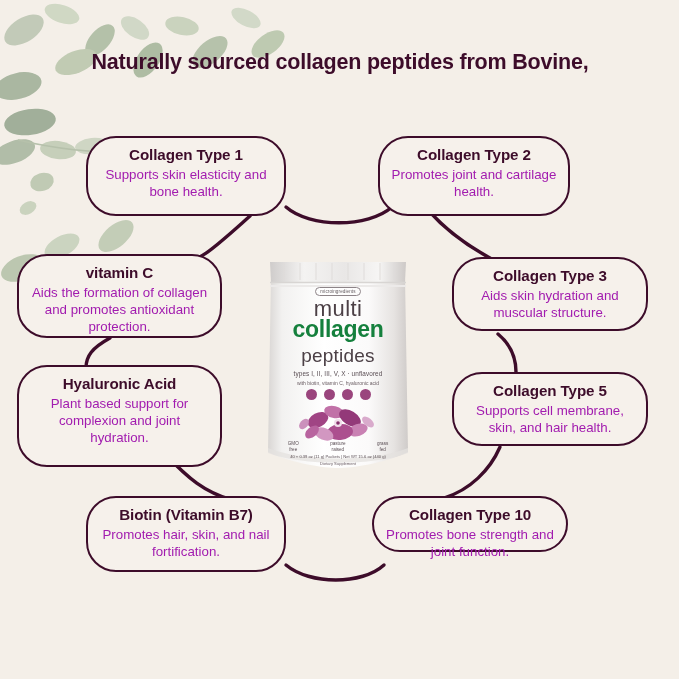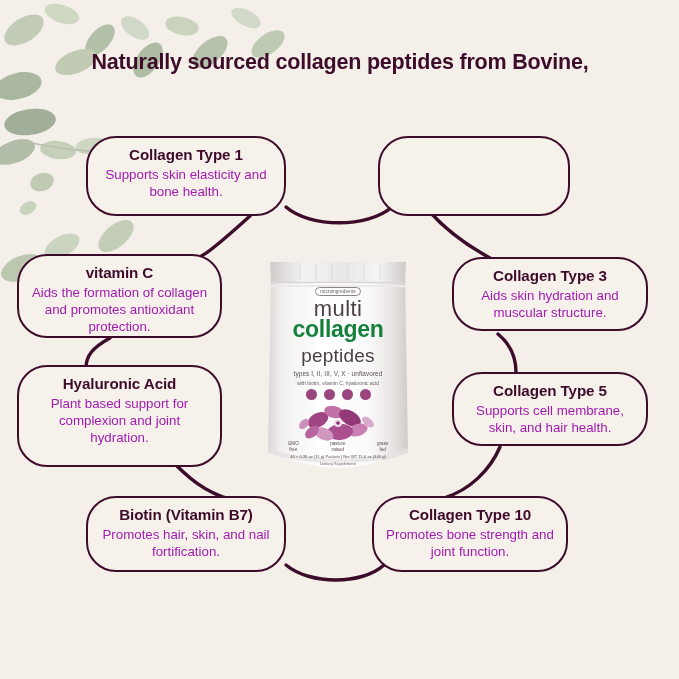--- a/index.html
+++ b/index.html
@@ -80,21 +80,21 @@
   }
 
   
   #box-type1      { left: 86px;  top: 136px; width: 200px; height: 80px; }
   #box-type2      { left: 378px; top: 136px; width: 192px; height: 80px; }
   #box-vitaminc   { left: 17px;  top: 254px; width: 205px; height: 84px; }
   #box-type3      { left: 452px; top: 257px; width: 196px; height: 74px; }
   #box-hyaluronic { left: 17px;  top: 365px; width: 205px; height: 102px; }
   #box-type5      { left: 452px; top: 372px; width: 196px; height: 74px; }
   #box-biotin     { left: 86px;  top: 496px; width: 200px; height: 76px; }
-  #box-type10     { left: 372px; top: 496px; width: 196px; height: 76px; }
+  #box-type10     { left: 372px; top: 496px; width: 196px; height: 56px; }
 
   
   .pouch-wrap {
     position: absolute;
     left: 262px;
     top: 252px;
     width: 152px;
     height: 222px;
   }
   .pouch-svg { width: 152px; height: 222px; display: block; }
@@ -288,20 +288,22 @@
       <path d="M490 258 C468 246 444 228 428 210"></path>
     </g>
   </svg>
 
   <div class="callout" id="box-type1">
     <span class="c-title">Collagen Type 1</span>
     <span class="c-desc">Supports skin elasticity and bone health.</span>
   </div>
 
   <div class="callout" id="box-type2">
+    <span class="c-title">Collagen Type 2</span>
+    <span class="c-desc">Promotes joint and cartilage health.</span>
   </div>
 
   <div class="callout" id="box-vitaminc">
     <span class="c-title">vitamin C</span>
     <span class="c-desc">Aids the formation of collagen and promotes antioxidant protection.</span>
   </div>
 
   <div class="callout" id="box-type3">
     <span class="c-title">Collagen Type 3</span>
     <span class="c-desc">Aids skin hydration and muscular structure.</span>

